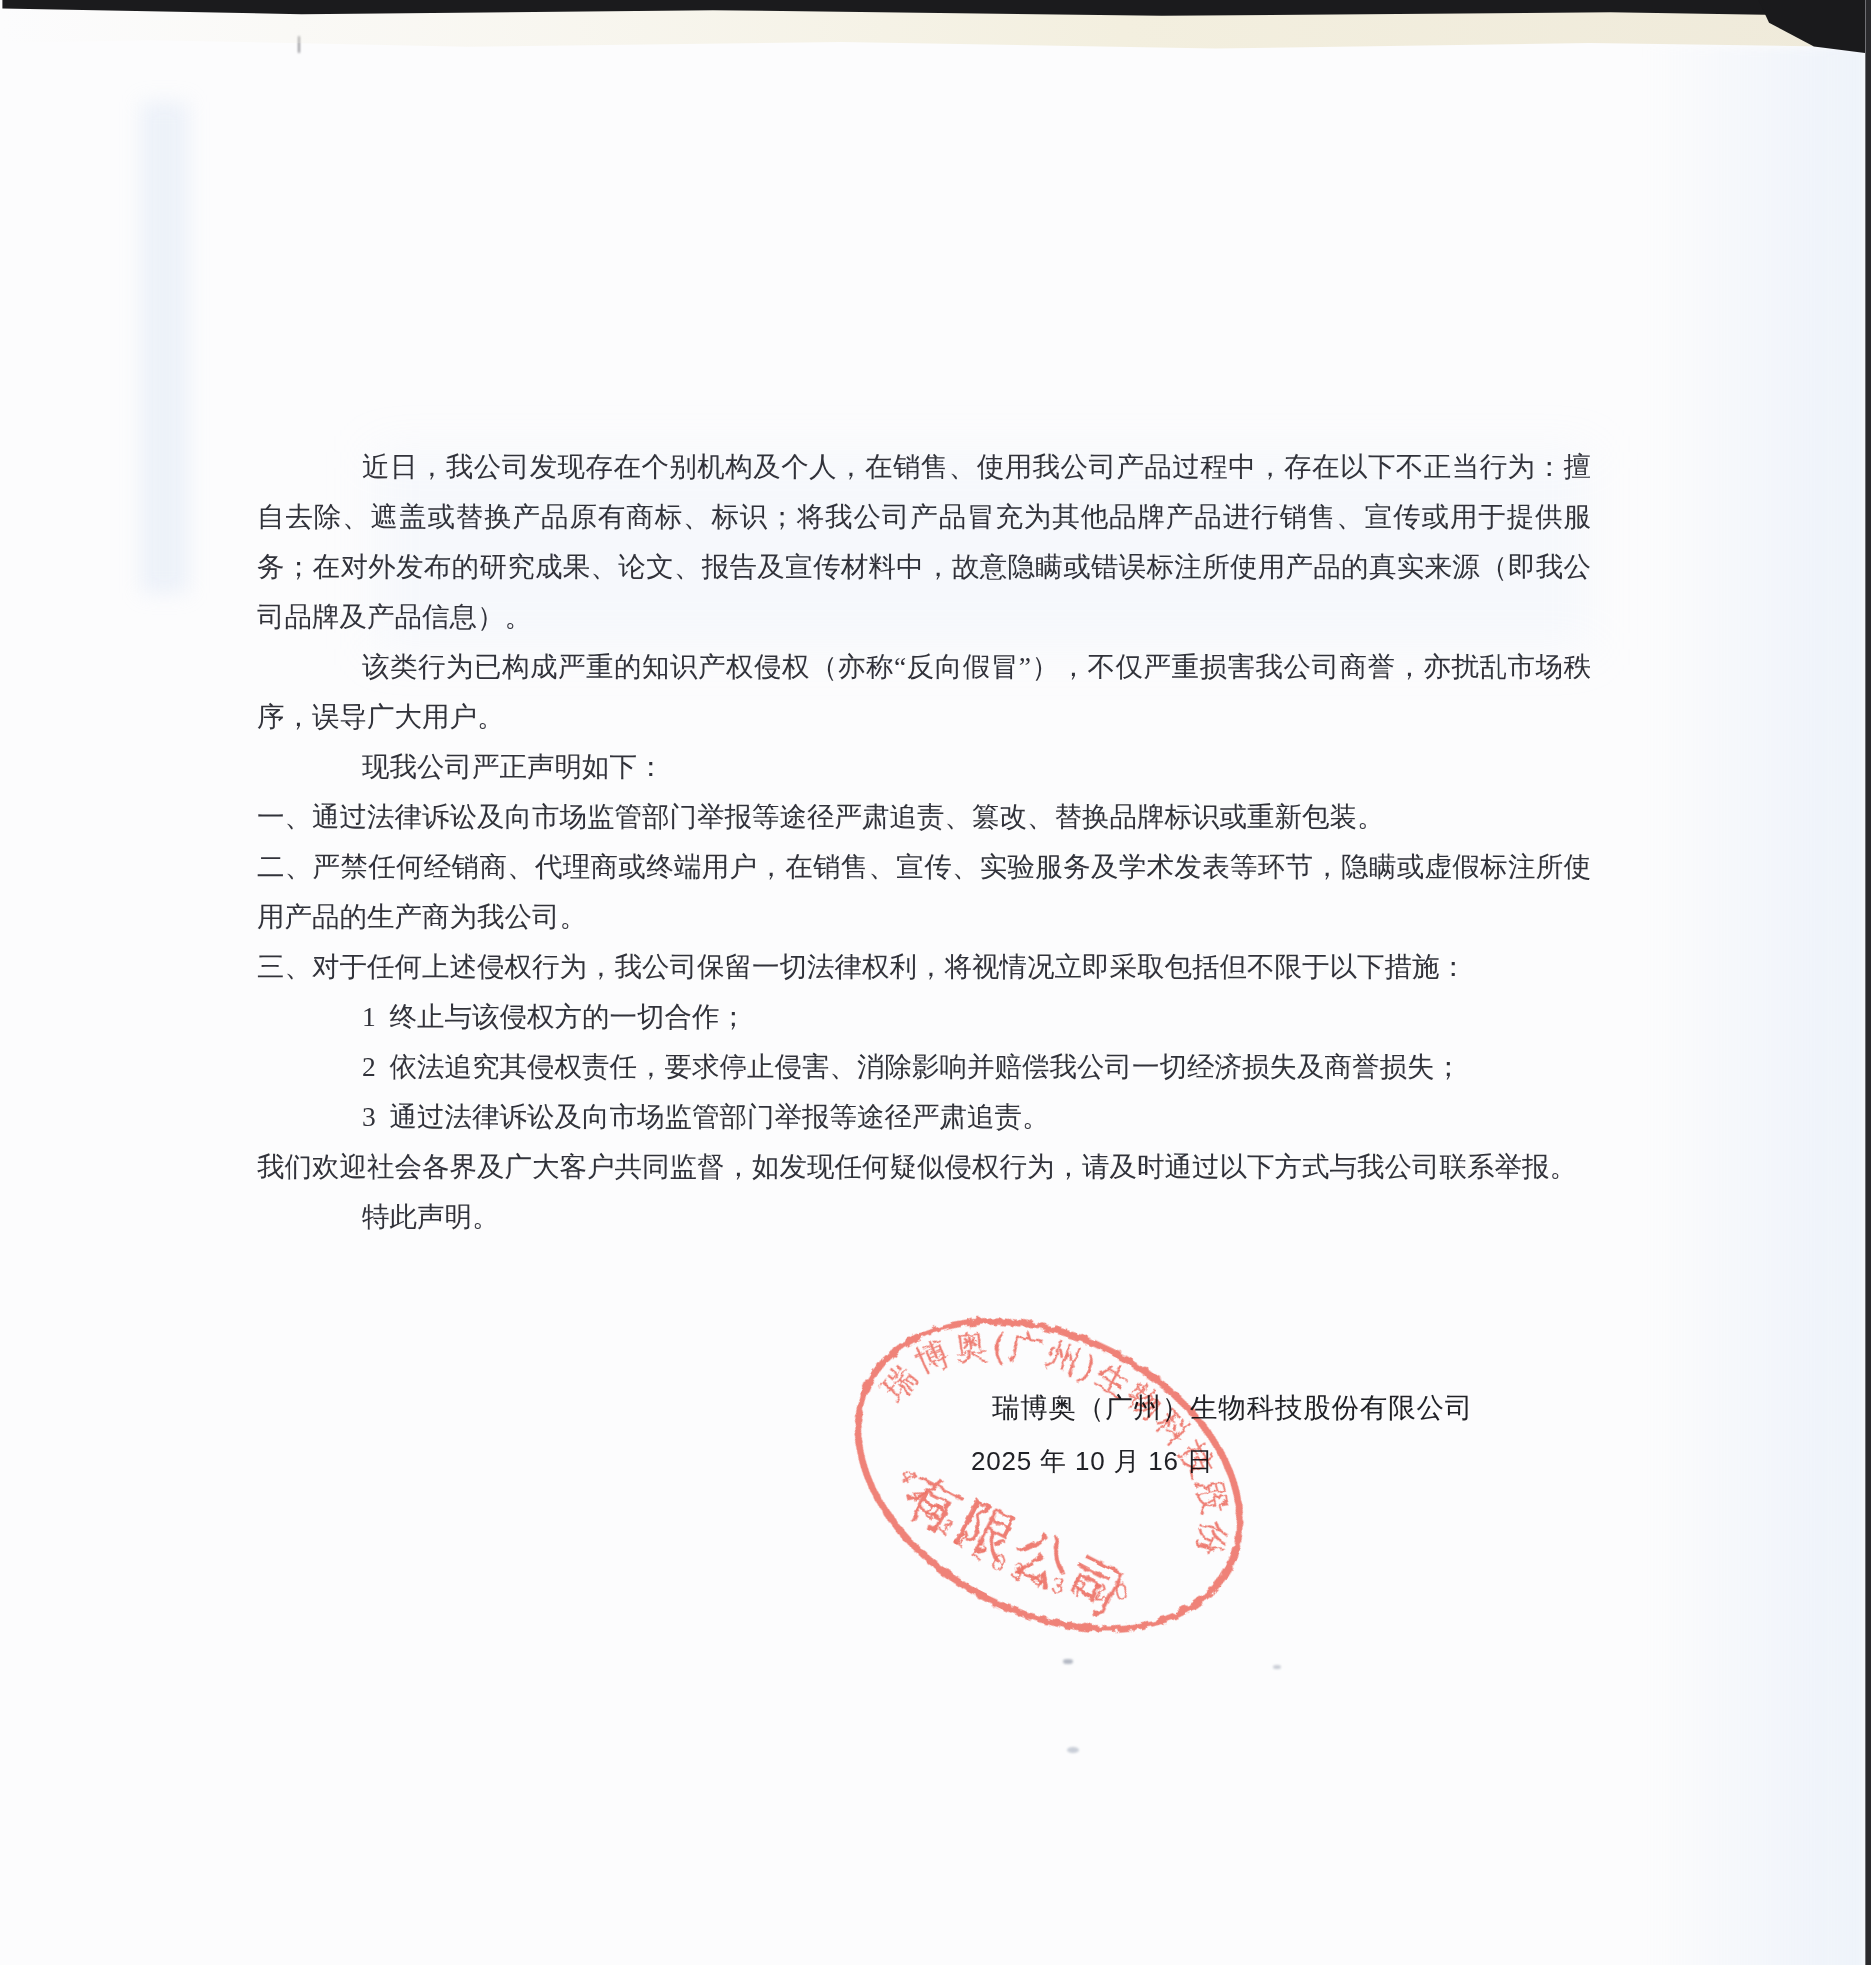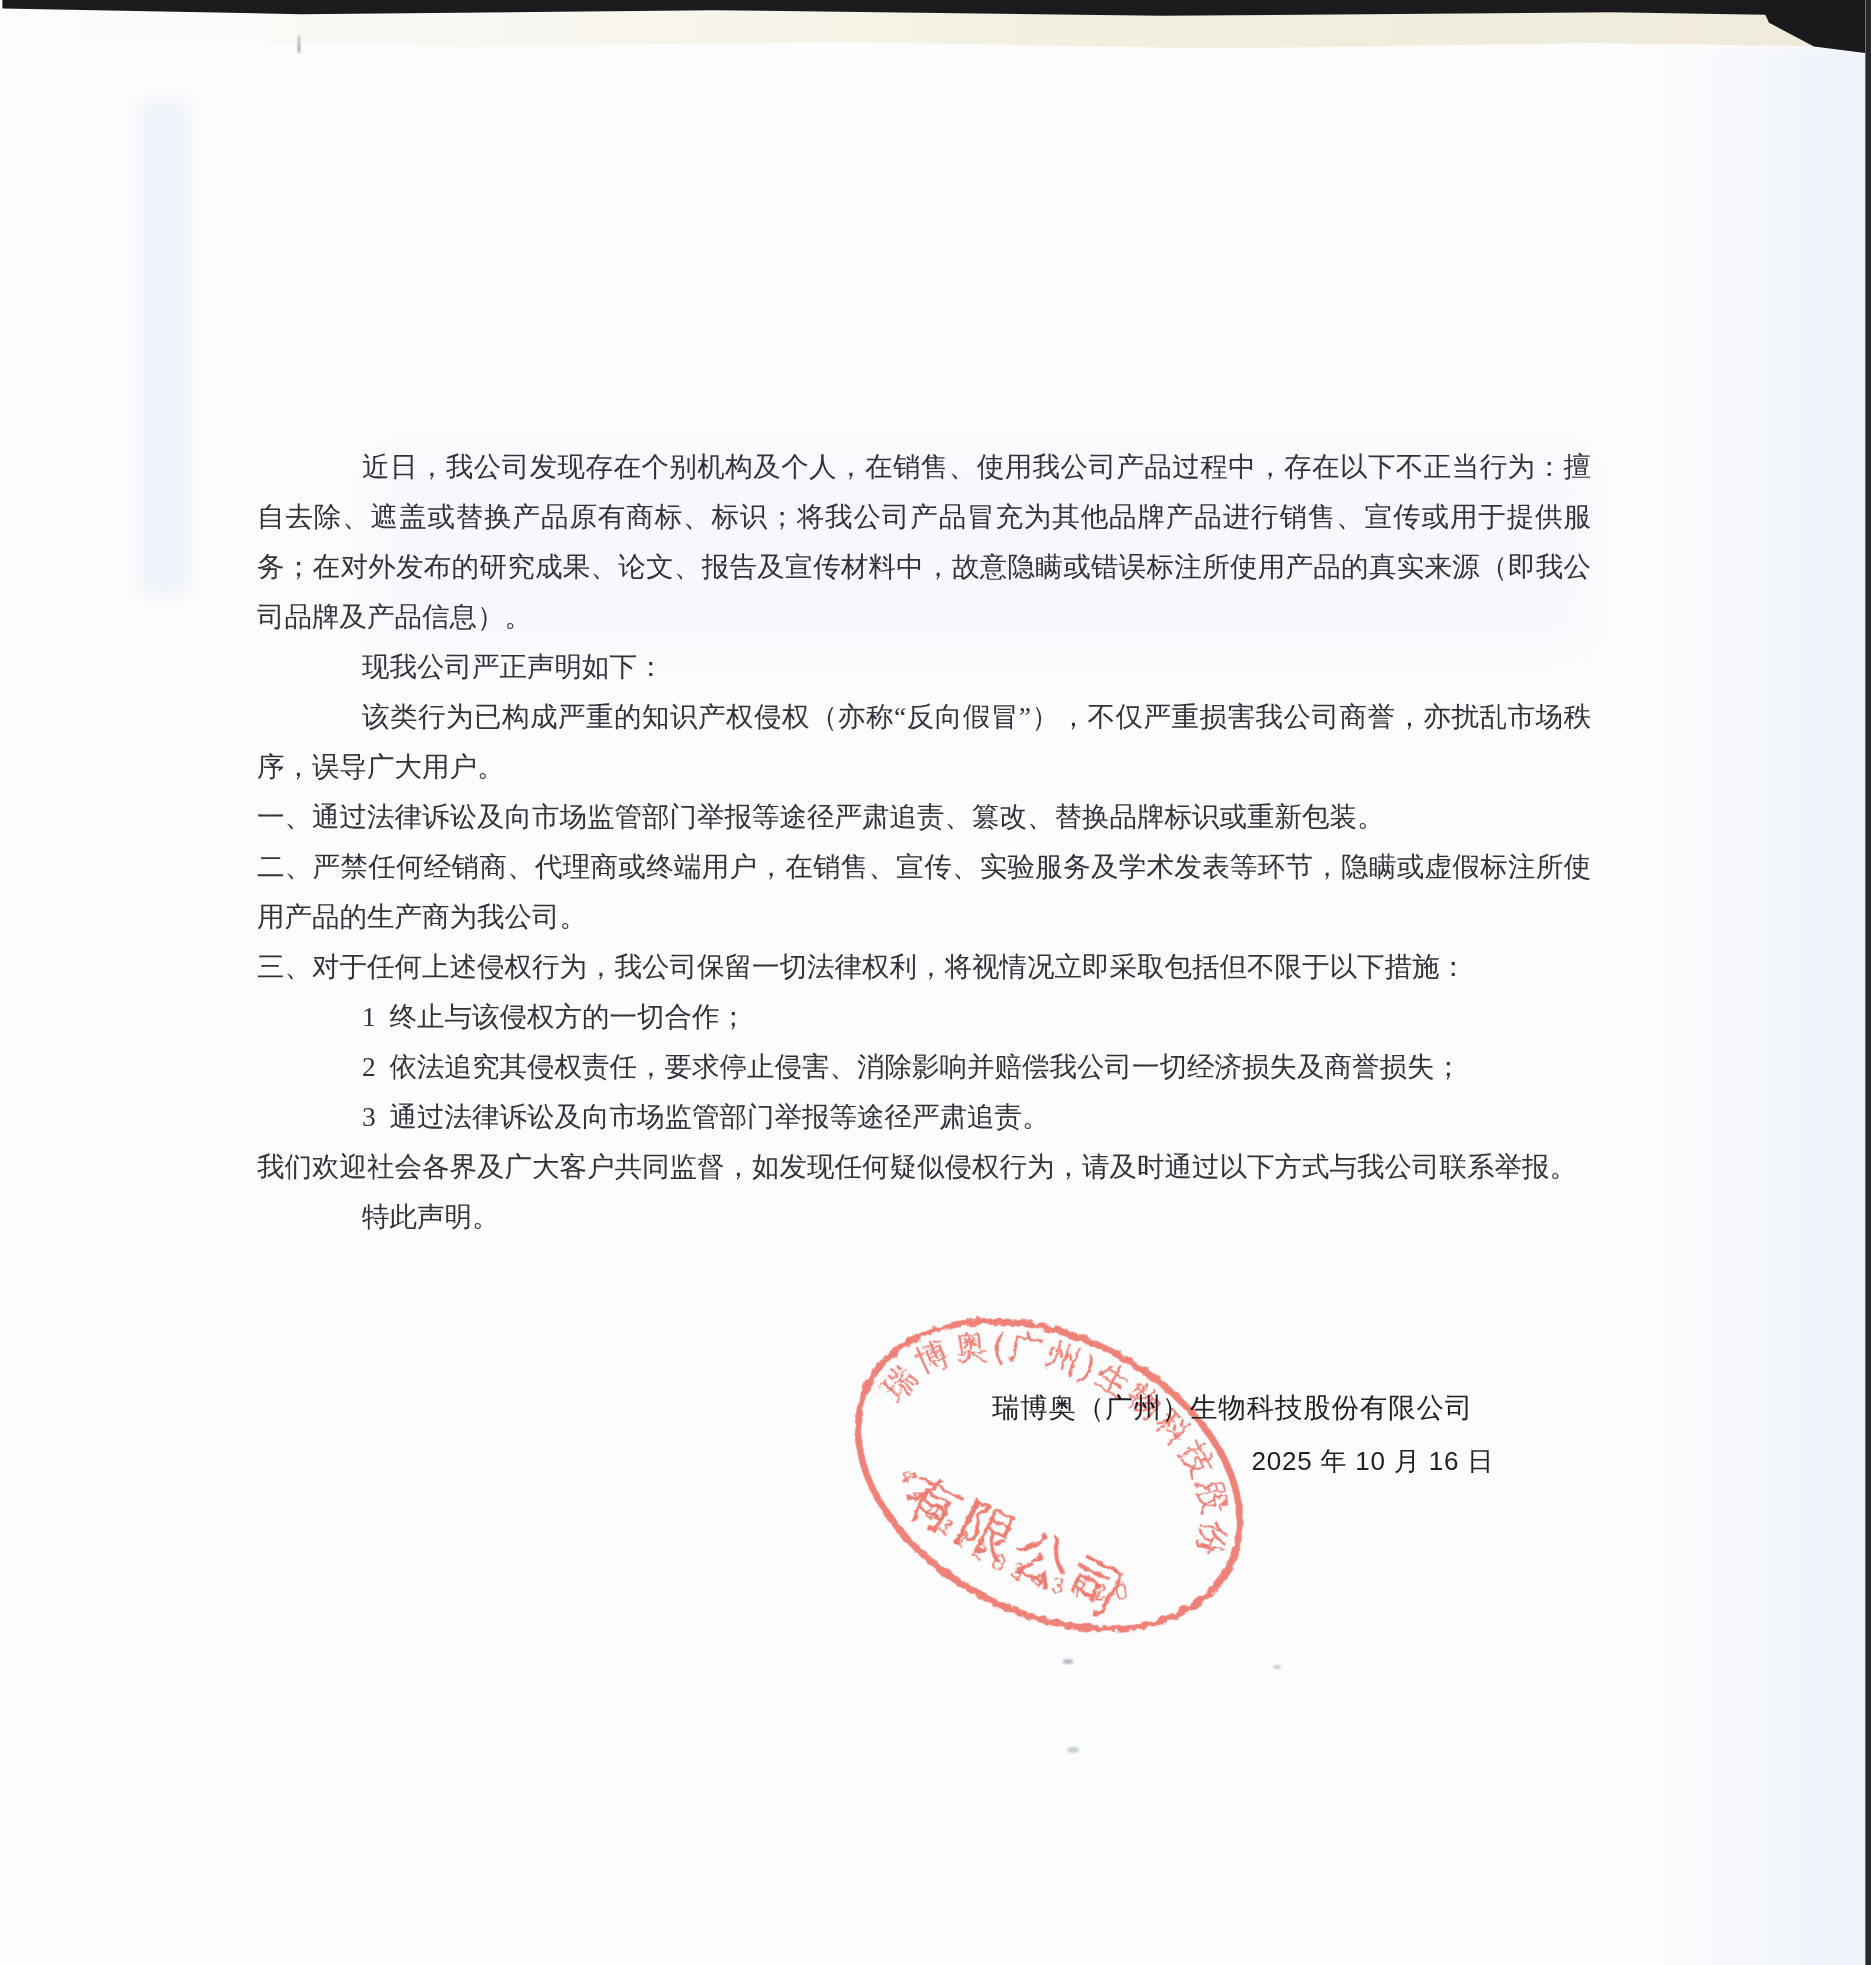--- a/index.html
+++ b/index.html
@@ -55,21 +55,21 @@
   .para{margin:0;}
   .para.indent{text-indent:105px;}
   .para.flush{text-indent:0;}
   .para.item{margin-left:105px;}
   .sig-company{
     position:absolute;left:971px;top:1392px;width:523px;z-index:4;
     text-align:center;font-size:27.5px;letter-spacing:0.8px;color:#202126;line-height:31px;font-family:Liberation Serif, serif;
   }
   .sig-date{
     position:absolute;left:971px;top:1446px;width:523px;z-index:4;
-    text-align:right;font-size:26px;letter-spacing:0.8px;color:#202126;line-height:31px;
+    text-align:left;font-size:26px;letter-spacing:0.8px;color:#202126;line-height:31px;
   }
   
   .seal{
     position:absolute;left:829px;top:1294px;width:440px;height:362px;z-index:5;
     mix-blend-mode:multiply;opacity:.85;overflow:visible;
   }
 </style>
 </head>
 <body>
 
@@ -83,22 +83,22 @@
   <div class="streak streak-b"></div>
   <div class="streak streak-c"></div>
   <div class="speck speck-a"></div>
   <div class="speck speck-b"></div>
   <div class="speck speck-c"></div>
   <div class="speck speck-d"></div>
 
 
   <div class="doc-body">
       <p class="para indent">近日，我公司发现存在个别机构及个人，在销售、使用我公司产品过程中，存在以下不正当行为：擅自去除、遮盖或替换产品原有商标、标识；将我公司产品冒充为其他品牌产品进行销售、宣传或用于提供服务；在对外发布的研究成果、论文、报告及宣传材料中，故意隐瞒或错误标注所使用产品的真实来源（即我公司品牌及产品信息）。</p>
+      <p class="para indent">该类行为已构成严重的知识产权侵权（亦称“反向假冒”），不仅严重损害我公司商誉，亦扰乱市场秩序，误导广大用户。</p>
       <p class="para indent">现我公司严正声明如下：</p>
-      <p class="para indent">该类行为已构成严重的知识产权侵权（亦称“反向假冒”），不仅严重损害我公司商誉，亦扰乱市场秩序，误导广大用户。</p>
       <p class="para flush">一、通过法律诉讼及向市场监管部门举报等途径严肃追责、篡改、替换品牌标识或重新包装。</p>
       <p class="para flush">二、严禁任何经销商、代理商或终端用户，在销售、宣传、实验服务及学术发表等环节，隐瞒或虚假标注所使用产品的生产商为我公司。</p>
       <p class="para flush">三、对于任何上述侵权行为，我公司保留一切法律权利，将视情况立即采取包括但不限于以下措施：</p>
       <p class="para item">1&nbsp;&nbsp;终止与该侵权方的一切合作；</p>
       <p class="para item">2&nbsp;&nbsp;依法追究其侵权责任，要求停止侵害、消除影响并赔偿我公司一切经济损失及商誉损失；</p>
       <p class="para item">3&nbsp;&nbsp;通过法律诉讼及向市场监管部门举报等途径严肃追责。</p>
       <p class="para flush">我们欢迎社会各界及广大客户共同监督，如发现任何疑似侵权行为，请及时通过以下方式与我公司联系举报。</p>
       <p class="para indent">特此声明。</p>
     </div>
 

